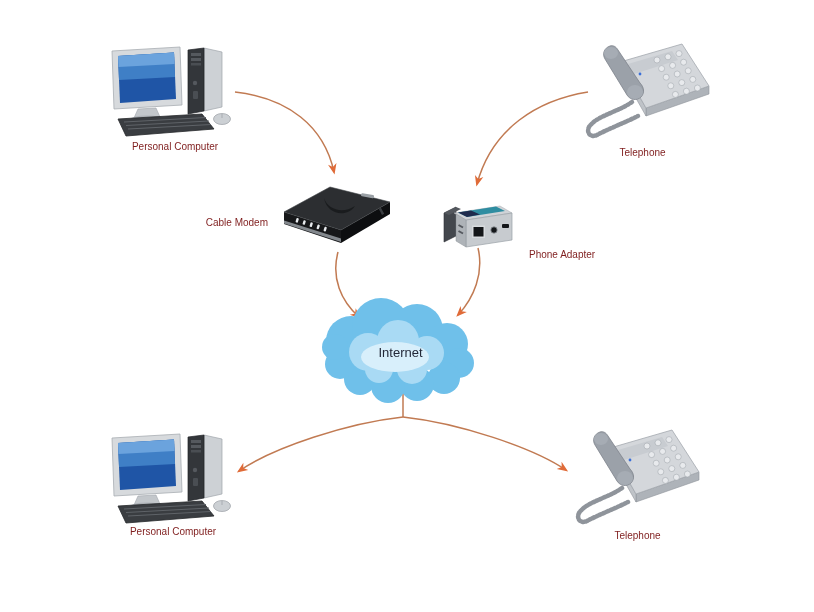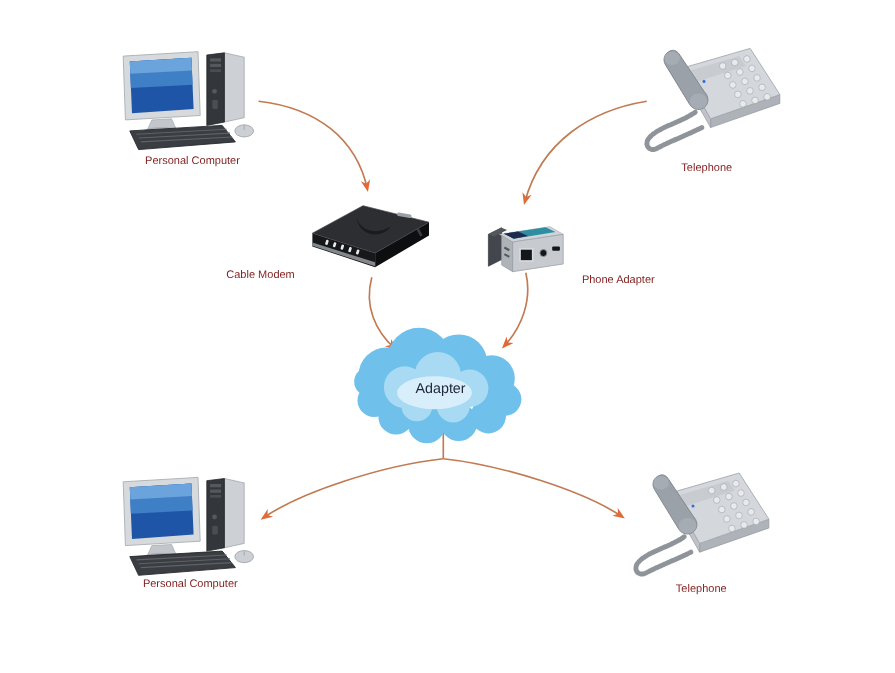--- a/index.html
+++ b/index.html
@@ -162,22 +162,22 @@
     <use href="#sym-modem" x="277" y="182" width="120" height="78"></use>
     <use href="#sym-adapter" x="441" y="200" width="78" height="52"></use>
     <use href="#sym-pc" x="104" y="430" width="130" height="95"></use>
     <use href="#sym-phone" x="570" y="426" width="135" height="105"></use>
   </svg>
 
   <div class="lbl center" style="left:95px;top:141px;width:160px;">Personal Computer</div>
 
   <div class="lbl center" style="left:575px;top:147px;width:135px;">Telephone</div>
 
-  <div class="lbl right" style="left:150px;top:217px;width:118px;margin-top:28px;">Cable Modem</div>
+  <div class="lbl right" style="left:150px;top:217px;width:118px;">Cable Modem</div>
 
   <div class="lbl" style="left:529px;top:217px;width:130px;margin-top:32px;">Phone Adapter</div>
 
-  <div class="lbl center internet" style="left:340px;top:346px;width:121px;">Adapter</div>
+  <div class="lbl center internet" style="left:340px;top:346px;width:121px;">Internet</div>
 
   <div class="lbl center" style="left:93px;top:526px;width:160px;">Personal Computer</div>
 
   <div class="lbl center" style="left:570px;top:530px;width:135px;">Telephone</div>
 </div>
 
 </body></html>

